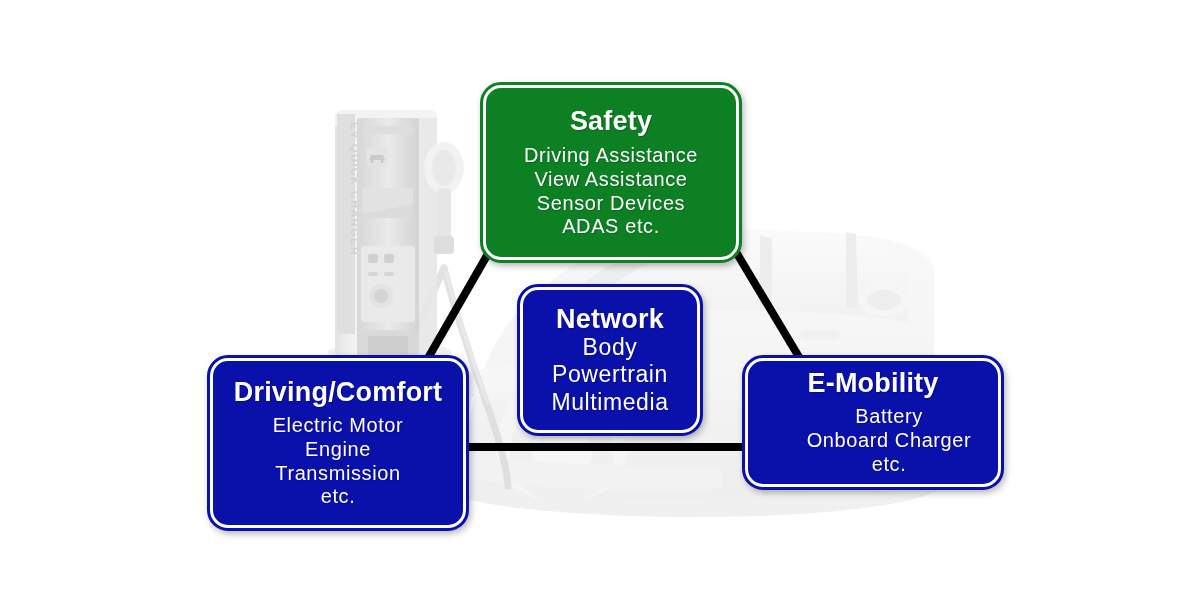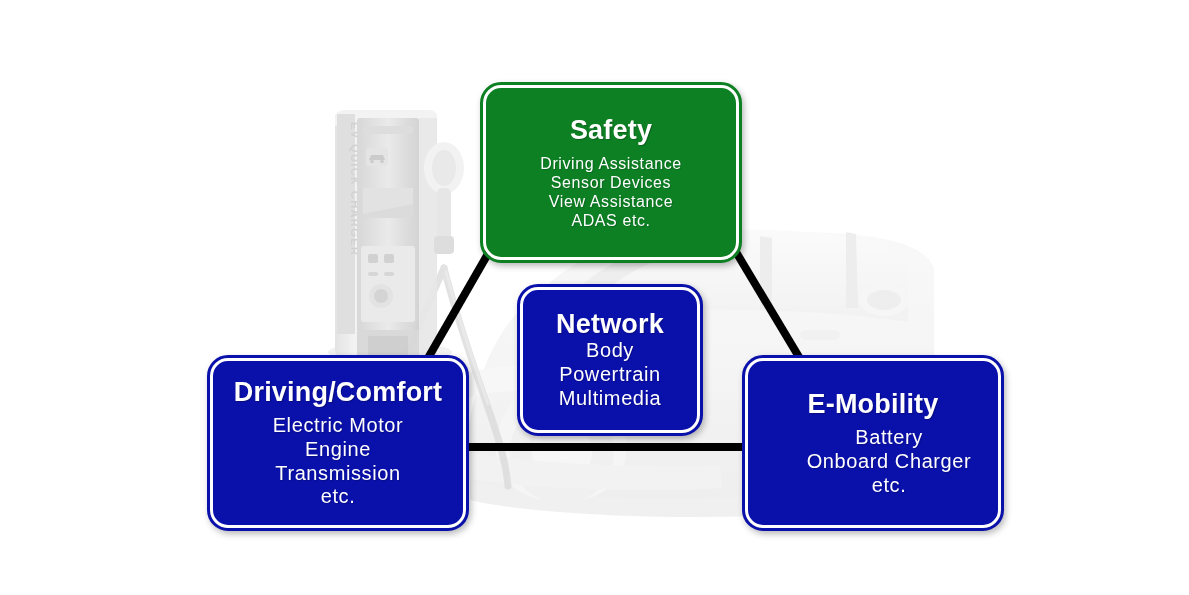--- a/index.html
+++ b/index.html
@@ -88,36 +88,36 @@
     font-weight: 500;
     text-shadow: 1px 1px 1px rgba(0,0,0,0.2);
   }
   .node-lines div { white-space: nowrap; }
 
   
   #node-safety {
     left: 483px; top: 85px; width: 256px; height: 175px;
   }
   #node-safety .node-title { font-size: 27px; margin-bottom: 8px; }
-  #node-safety .node-lines { font-size: 16px; }
+  #node-safety .node-lines { font-size: 20px; }
 
   #node-network {
     left: 520px; top: 287px; width: 180px; height: 146px;
   }
   #node-network .node-title { font-size: 27px; margin-bottom: 0; }
-  #node-network .node-lines { font-size: 20px; }
+  #node-network .node-lines { font-size: 23px; }
 
   #node-driving {
     left: 210px; top: 358px; width: 256px; height: 170px;
   }
   #node-driving .node-title { font-size: 27px; margin-bottom: 7px; }
   #node-driving .node-lines { font-size: 20px; }
 
   #node-emobility {
-    left: 745px; top: 358px; width: 256px; height: 170px;
+    left: 745px; top: 358px; width: 256px; height: 129px;
   }
   #node-emobility .node-title { font-size: 27px; margin-bottom: 7px; }
   #node-emobility .node-lines { font-size: 20px; margin-left: 32px; }
 </style>
 </head>
 <body>
 
 <div id="stage">
 
   <svg id="bg-layer" viewBox="0 0 1189 595" width="1189" height="595">
@@ -238,22 +238,22 @@
     <line x1="489" y1="252" x2="420" y2="372" stroke="#000000" stroke-width="8"></line>
     <line x1="736" y1="252" x2="808" y2="372" stroke="#000000" stroke-width="8"></line>
     <line x1="462" y1="447" x2="762" y2="447" stroke="#000000" stroke-width="8"></line>
   </svg>
 
   <div class="node node-green" id="node-safety">
     <div class="inner">
       <p class="node-title">Safety</p>
       <div class="node-lines">
         <div>Driving Assistance</div>
+        <div>View Assistance</div>
         <div>Sensor Devices</div>
-        <div>View Assistance</div>
         <div>ADAS etc.</div>
       </div>
     </div>
   </div>
 
   <div class="node node-blue" id="node-network">
     <div class="inner">
       <p class="node-title">Network</p>
       <div class="node-lines">
         <div>Body</div>

